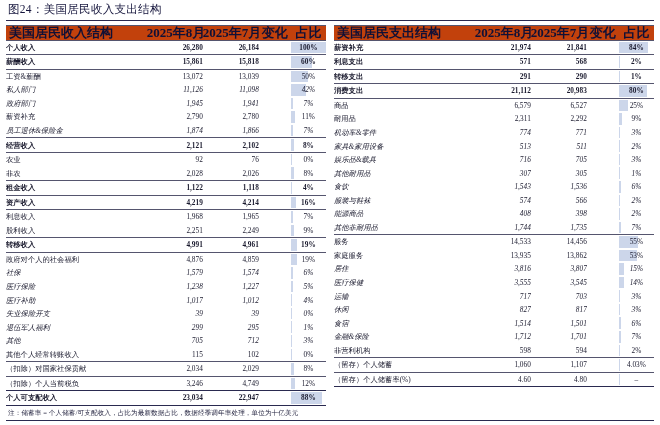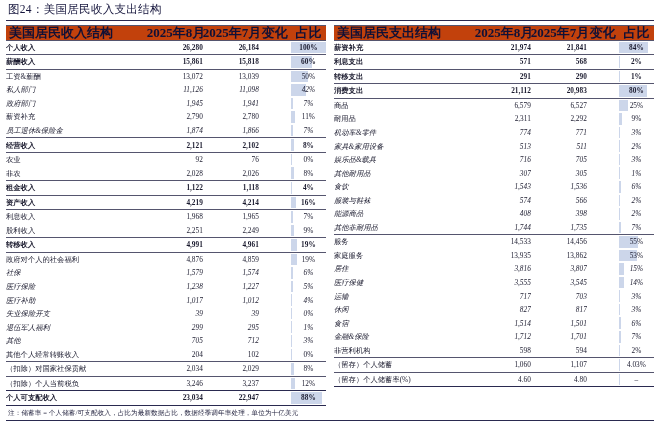--- a/index.html
+++ b/index.html
@@ -286,36 +286,36 @@
             </tr>
             <tr>
               <td class="lbl i3 ital">其他</td>
               <td class="num ital">705</td>
               <td class="num ital">712</td>
               <td class="chg"></td>
               <td class="pct ital"><span class="bar" style="width: 3%;"></span><span class="pct-txt">3%</span></td>
             </tr>
             <tr>
               <td class="lbl i2">其他个人经常转账收入</td>
-              <td class="num">204</td>
+              <td class="num">115</td>
               <td class="num">102</td>
               <td class="chg"></td>
               <td class="pct"><span class="bar" style="width: 2.2%;"></span><span class="pct-txt">0%</span></td>
             </tr>
             <tr class="rule-top-med">
               <td class="lbl i1">（扣除）对国家社保贡献</td>
               <td class="num">2,034</td>
               <td class="num">2,029</td>
               <td class="chg"></td>
               <td class="pct"><span class="bar" style="width: 8%;"></span><span class="pct-txt">8%</span></td>
             </tr>
             <tr class="rule-top-med">
               <td class="lbl i1">（扣除）个人当前税负</td>
               <td class="num">3,246</td>
-              <td class="num">3,237</td>
+              <td class="num">4,749</td>
               <td class="chg"></td>
               <td class="pct"><span class="bar" style="width: 12%;"></span><span class="pct-txt">12%</span></td>
             </tr>
             <tr class="rule-top-thick rule-bot-thick">
               <td class="lbl i0 bold">个人可支配收入</td>
               <td class="num bold">23,034</td>
               <td class="num bold">22,947</td>
               <td class="chg"></td>
               <td class="pct bold"><span class="bar" style="width: 88%;"></span><span class="pct-txt">88%</span></td>
             </tr>

